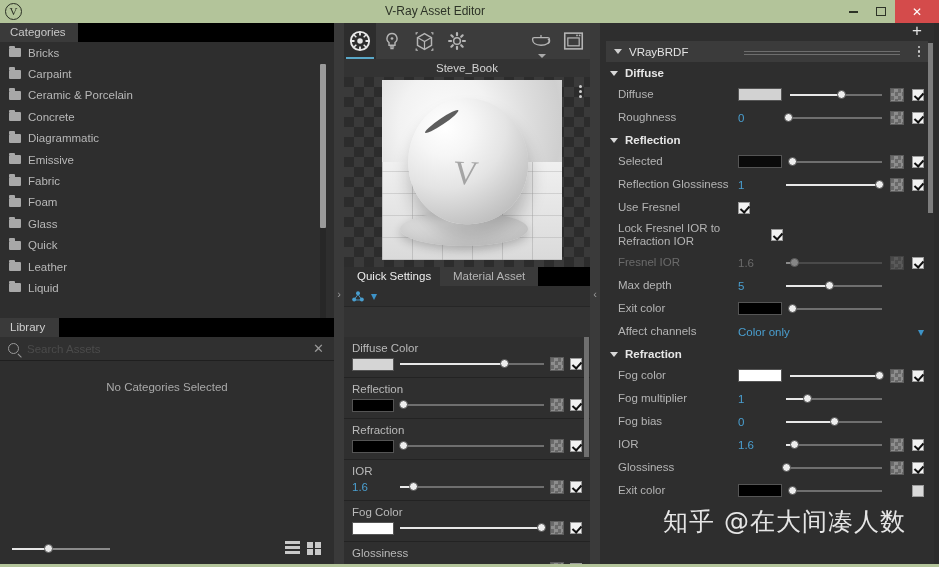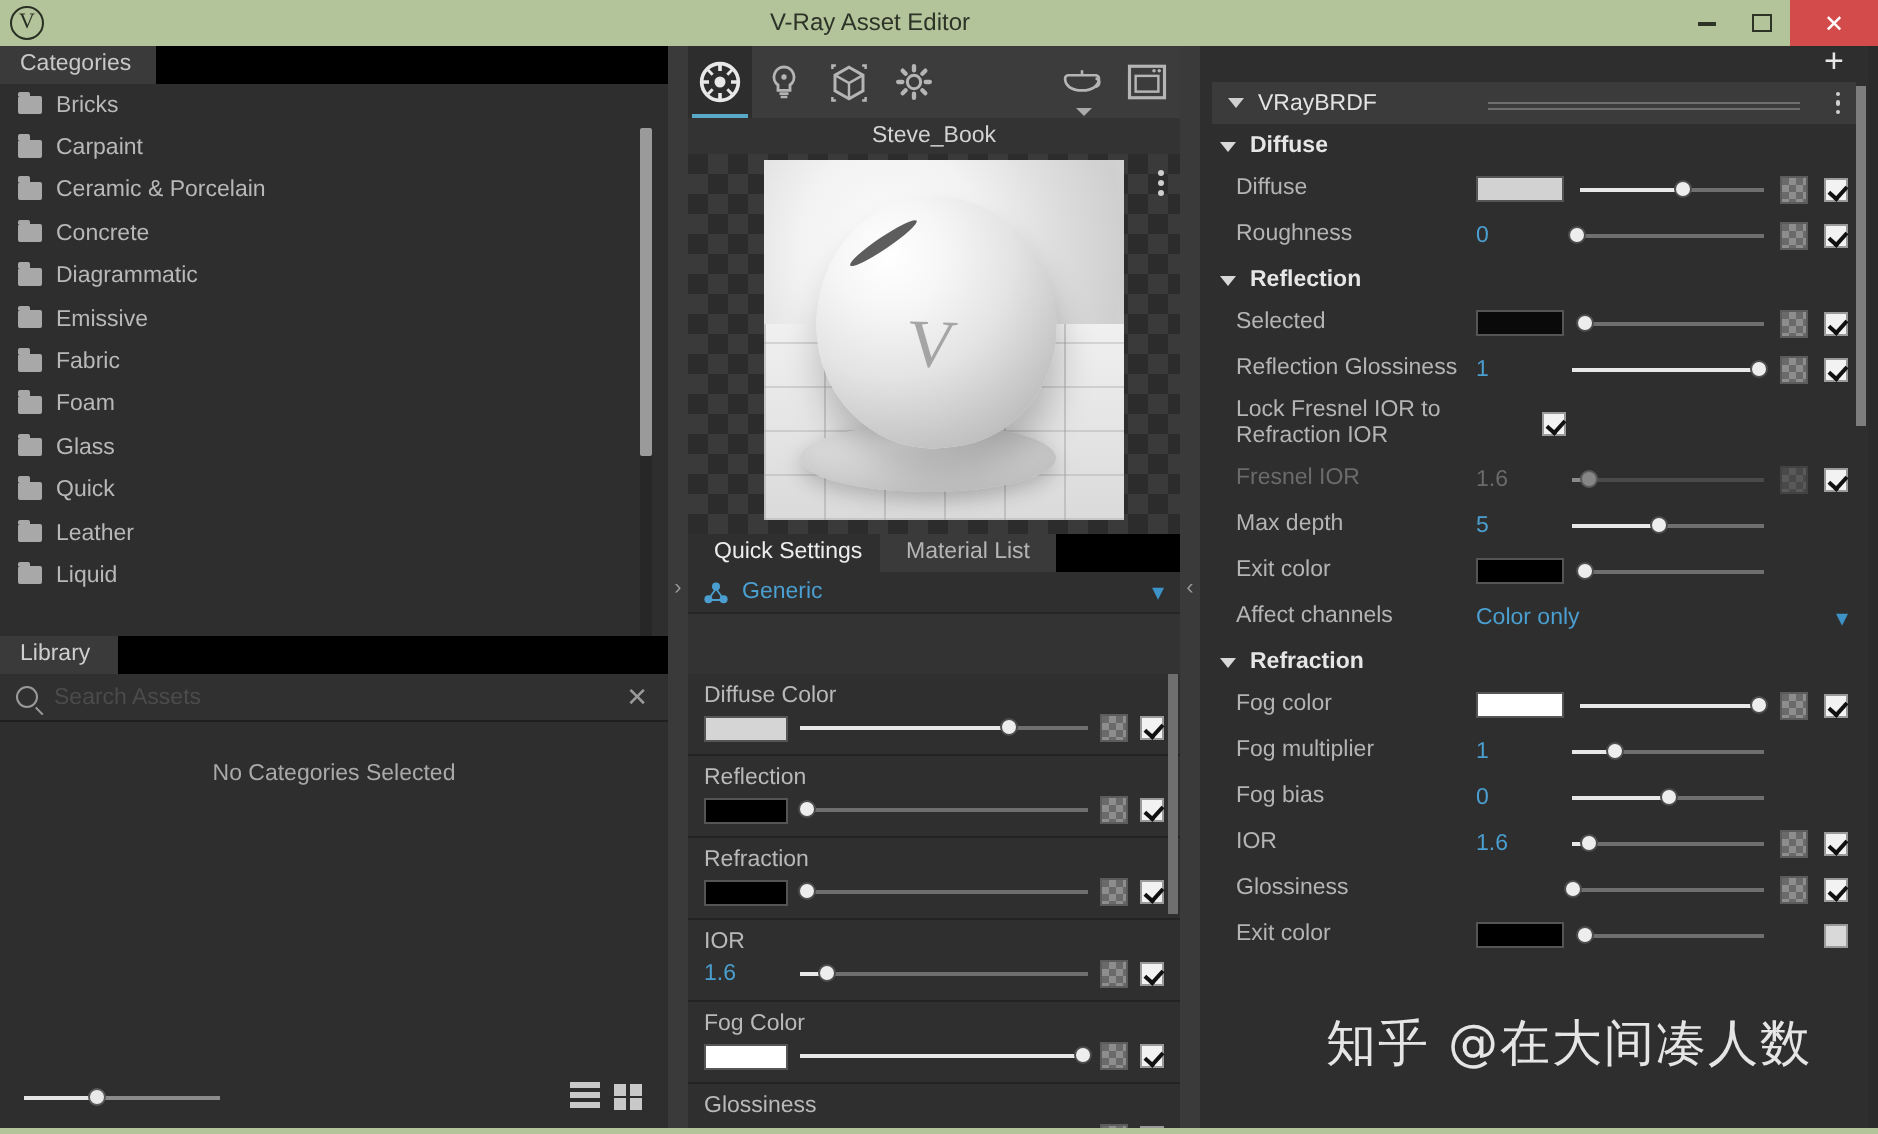--- a/index.html
+++ b/index.html
@@ -642,33 +642,32 @@
         </div>
         <div class="pv-menu">
             <i></i>
             <i></i>
             <i></i>
           </div>
       </div>
 
       <div class="ctabs">
         <div class="tab sel">Quick Settings</div>
-        <div class="tab t2">Material List</div>
+        <div class="tab t2">Material Asset</div>
       </div>
 
       <div class="generic-row">
         <span class="generic-ic">
           <svg width="12" height="11" viewBox="0 0 12 11">
             <circle cx="6" cy="2.2" r="2" fill="#4a9fd0"></circle>
             <circle cx="2.2" cy="8.6" r="2" fill="#4a9fd0"></circle>
             <circle cx="9.8" cy="8.6" r="2" fill="#4a9fd0"></circle>
             <path d="M6 3.4 L3 7.5 M6 3.4 L9 7.5 M3.6 9 h4.8" stroke="#4a9fd0" stroke-width="0.9" fill="none"></path>
           </svg>
         </span>
-        <span class="generic-label">Generic</span>
         <span class="chev-down">▾</span>
       </div>
 
       <div class="qs-scroll">
         <div id="qs-rows">
             <div class="qs-row">
               <div class="qs-label">Diffuse Color</div>
               <div class="qs-ctrl">
                 <div class="swatch" style="background: rgb(213, 213, 213);"></div>
                 <div class="slider">
@@ -808,20 +807,24 @@
             <div class="prop-label">Reflection Glossiness</div>
             <div class="prop-val">1</div>
             <div class="prop-slider">
               <div class="rail"></div>
               <div class="fill" style="width:97%;"></div>
               <div class="knob" style="left:97%"></div>
             </div>
             <div class="prop-tex"></div>
             <div class="prop-cb on"></div>
           </div>
+          <div class="prop-row">
+            <div class="prop-label">Use Fresnel</div>
+            <div class="prop-cb on"></div>
+          </div>
           <div class="prop-row" style="height: 32px; gap: 33px;">
             <div class="prop-label">Lock Fresnel IOR to Refraction IOR</div>
             <div class="prop-cb on"></div>
           </div>
           <div class="prop-row">
             <div class="prop-label dim">Fresnel IOR</div>
             <div class="prop-val dim">1.6</div>
             <div class="prop-slider">
               <div class="rail dim"></div>
               <div class="fill" style="width:8%;background:#8a8a8a;"></div>

